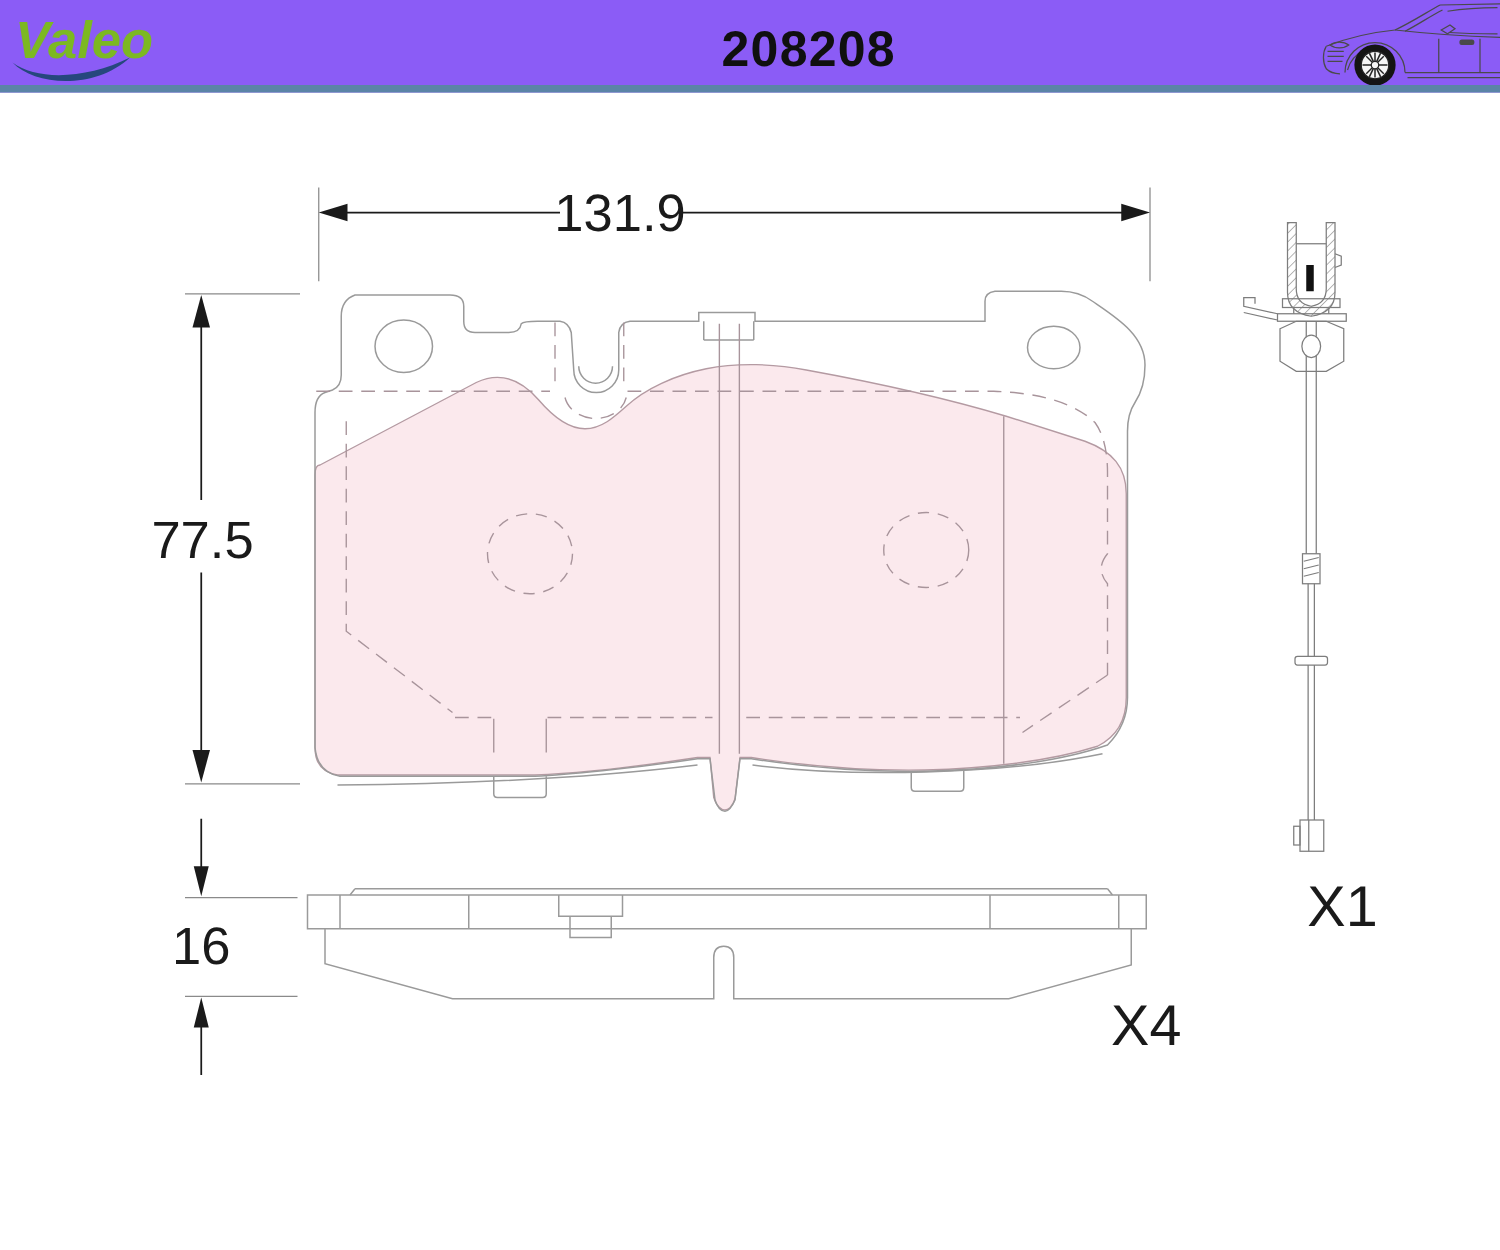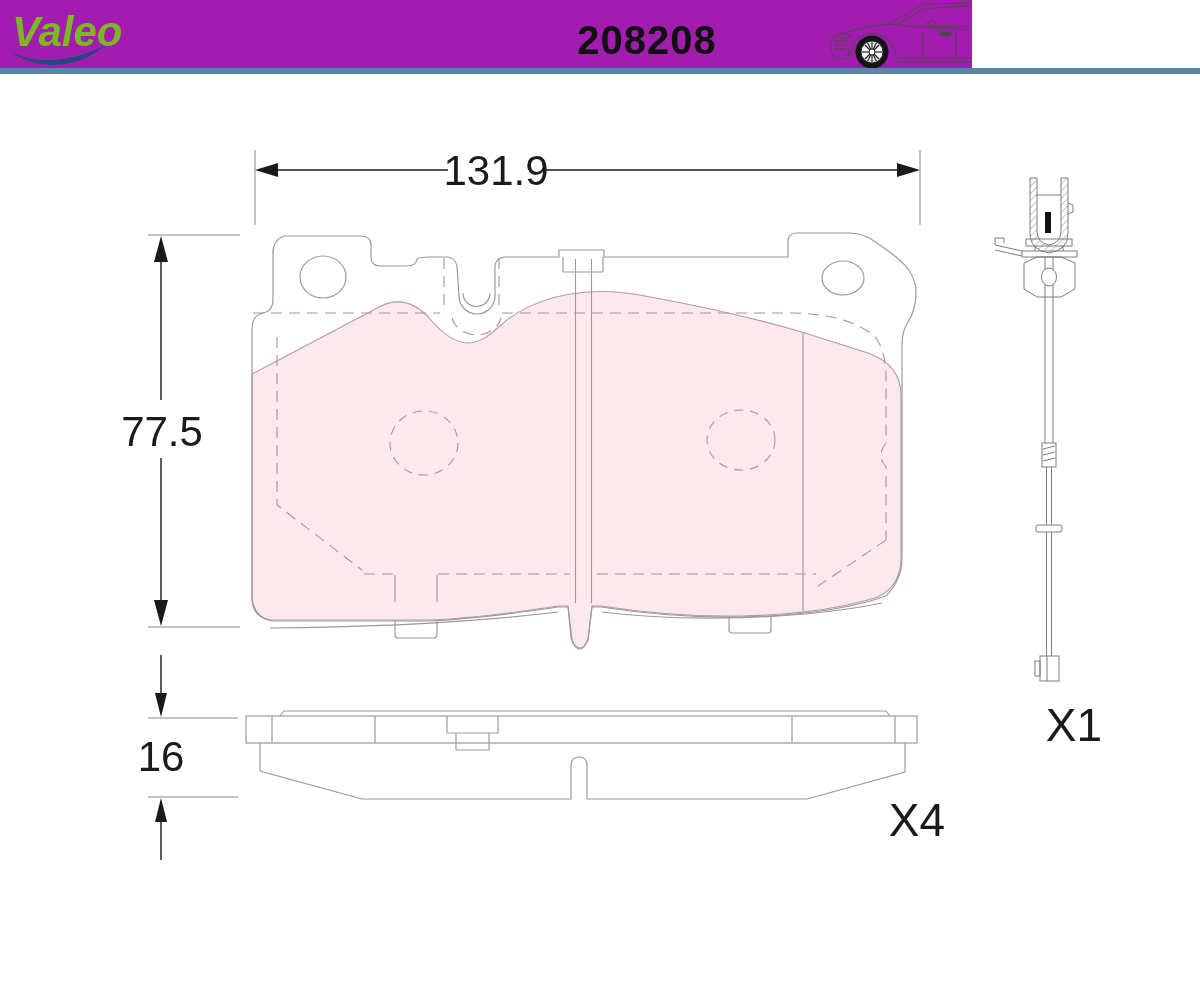--- a/index.html
+++ b/index.html
@@ -1,18 +1,18 @@
 <!DOCTYPE html>
 <html><head>
 <meta charset="utf-8">
 <style>
   html,body{margin:0;padding:0;background:#ffffff;}
   #page{position:relative;width:1200px;height:1000px;background:#ffffff;overflow:hidden;
         font-family:"Liberation Sans",sans-serif;}
-  #header{position:absolute;top:0;left:0;width:972px;height:74px;background:#a21caf;z-index:5;}
+  #header{position:absolute;top:0;left:0;width:1200px;height:74px;background:#8b5cf6;z-index:5;}
   #brand-rule{position:absolute;top:68px;left:0;width:1200px;height:6px;background:#5b84a7;}
   #logo{position:absolute;top:6px;left:8px;width:130px;height:60px;}
   #logo text{font-family:"Liberation Sans",sans-serif;font-style:italic;font-weight:bold;}
   #part-number{position:absolute;top:18px;left:0;width:1200px;text-align:center;
                font-size:40px;font-weight:bold;color:#101010;letter-spacing:1px;margin-left:47px;}
   #car{position:absolute;top:0;right:0;width:152px;height:68px;}
   #drawing-svg{position:absolute;top:0;left:0;z-index:1;}
   .dimtext{font-family:"Liberation Sans",sans-serif;font-size:42px;fill:#1a1a1a;}
   .qtytext{font-family:"Liberation Sans",sans-serif;font-size:46px;fill:#1a1a1a;}
 </style>

